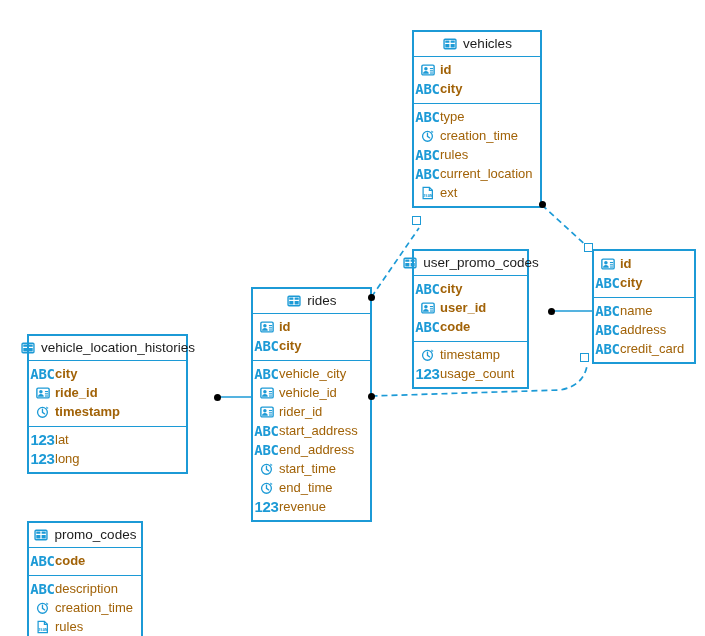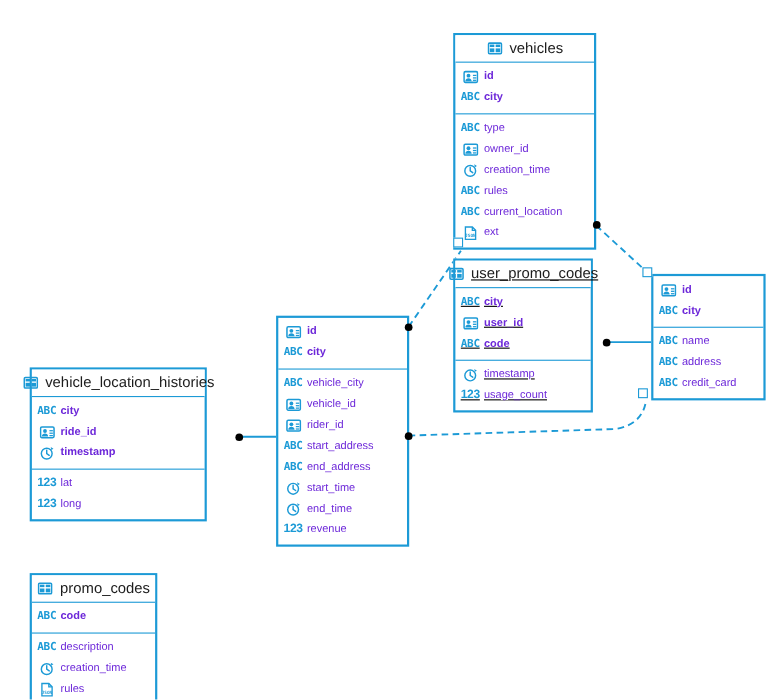--- a/index.html
+++ b/index.html
@@ -69,50 +69,50 @@
 
   .col-row {
     display: flex;
     align-items: center;
     gap: 5px;
     height: 19px;
     padding: 0 6px;
     white-space: nowrap;
   }
   .col-name {
-    font-size: 10px;
-    color: #6d28d9;
+    font-size: 13px;
+    color: #a16207;
     line-height: 1;
   }
   .col-row.is-pk .col-name {
     font-weight: bold;
   }
 
   
   .icon {
     flex: 0 0 auto;
     display: inline-flex;
     align-items: center;
     justify-content: center;
     width: 15px;
     height: 14px;
   }
   .icon svg { display: block; }
 
   .icon-abc {
     font-family: "DejaVu Sans Mono", monospace;
-    font-size: 10px;
+    font-size: 14px;
     font-weight: bold;
     color: #1c9ad6;
     letter-spacing: -0.3px;
     line-height: 1;
   }
   .icon-123 {
     font-family: "Liberation Sans", sans-serif;
-    font-size: 11px;
+    font-size: 15px;
     font-weight: bold;
     color: #1c9ad6;
     letter-spacing: -0.3px;
     line-height: 1;
   }
 
   
   .endpoint {
     position: absolute;
     z-index: 3;
@@ -175,33 +175,20 @@
         </div>
       </div>
       <div class="col-section">
         <div class="col-row">
           <span class="icon icon-abc">ABC</span>
           <span class="col-name">type</span>
         </div>
         <div class="col-row">
           <span class="icon">
             <svg viewBox="0 0 16 16" width="14" height="14">
-              <rect x="1" y="2.4" width="14" height="11.2" rx="1.4" fill="none" stroke="#1c9ad6" stroke-width="1.6"></rect>
-              <circle cx="5.6" cy="6.6" r="2" fill="#1c9ad6"></circle>
-              <path d="M2.3 12.3c0-2 1.6-3.1 3.3-3.1s3.3 1.1 3.3 3.1z" fill="#1c9ad6"></path>
-              <rect x="10.2" y="5.7" width="3.6" height="1.3" fill="#1c9ad6"></rect>
-              <rect x="10.2" y="8.3" width="3.6" height="1.3" fill="#1c9ad6"></rect>
-              <rect x="10.2" y="10.8" width="3.6" height="1.3" fill="#1c9ad6"></rect>
-            </svg>
-          </span>
-          <span class="col-name">owner_id</span>
-        </div>
-        <div class="col-row">
-          <span class="icon">
-            <svg viewBox="0 0 16 16" width="14" height="14">
               <circle cx="7.4" cy="8.4" r="5.6" fill="none" stroke="#1c9ad6" stroke-width="1.5"></circle>
               <path d="M7.4 4.8 L7.4 8.4 L10 10.2" fill="none" stroke="#1c9ad6" stroke-width="1.5" stroke-linecap="round"></path>
               <path d="M11.6 1.6 L14.4 3.4 L12.2 4.6 Z" fill="#1c9ad6"></path>
             </svg>
           </span>
           <span class="col-name">creation_time</span>
         </div>
         <div class="col-row">
           <span class="icon icon-abc">ABC</span>
           <span class="col-name">rules</span>
@@ -215,21 +202,21 @@
             <svg viewBox="0 0 16 16" width="14" height="14">
               <path d="M2.4 1.6 h7.2 l3.4 3.4 v9.4 h-10.6 z" fill="none" stroke="#1c9ad6" stroke-width="1.4"></path>
               <path d="M9.6 1.6 v3.4 h3.4" fill="none" stroke="#1c9ad6" stroke-width="1.4"></path>
               <text x="7.6" y="12.4" text-anchor="middle" font-size="4.6" font-family="&quot;DejaVu Sans Mono&quot;, monospace" font-weight="bold" fill="#1c9ad6">JSON</text>
             </svg>
           </span>
           <span class="col-name">ext</span>
         </div>
       </div>
     </div>
-    <div class="entity" style="left: 412px; top: 235px; width: 127px; text-decoration: underline;">
+    <div class="entity" style="left: 412px; top: 249px; width: 117px;">
       <div class="entity-header">
         <span class="icon">
           <svg viewBox="0 0 16 16" width="14" height="14">
             <rect x="1.2" y="2.5" width="13.6" height="11" rx="1.2" fill="none" stroke="#1c9ad6" stroke-width="1.6"></rect>
             <rect x="2.6" y="4" width="4.7" height="2.6" fill="#1c9ad6"></rect>
             <rect x="8.7" y="4" width="4.7" height="2.6" fill="#1c9ad6"></rect>
             <rect x="2.6" y="8" width="4.7" height="4" fill="#1c9ad6"></rect>
             <rect x="8.7" y="8" width="4.7" height="4" fill="#1c9ad6"></rect>
           </svg>
         </span>
@@ -304,20 +291,32 @@
           <span class="icon icon-abc">ABC</span>
           <span class="col-name">address</span>
         </div>
         <div class="col-row">
           <span class="icon icon-abc">ABC</span>
           <span class="col-name">credit_card</span>
         </div>
       </div>
     </div>
     <div class="entity" style="left: 251px; top: 287px; width: 121px;">
+      <div class="entity-header">
+        <span class="icon">
+          <svg viewBox="0 0 16 16" width="14" height="14">
+            <rect x="1.2" y="2.5" width="13.6" height="11" rx="1.2" fill="none" stroke="#1c9ad6" stroke-width="1.6"></rect>
+            <rect x="2.6" y="4" width="4.7" height="2.6" fill="#1c9ad6"></rect>
+            <rect x="8.7" y="4" width="4.7" height="2.6" fill="#1c9ad6"></rect>
+            <rect x="2.6" y="8" width="4.7" height="4" fill="#1c9ad6"></rect>
+            <rect x="8.7" y="8" width="4.7" height="4" fill="#1c9ad6"></rect>
+          </svg>
+        </span>
+        <span class="entity-title">rides</span>
+      </div>
       <div class="col-section pk">
         <div class="col-row is-pk">
           <span class="icon">
             <svg viewBox="0 0 16 16" width="14" height="14">
               <rect x="1" y="2.4" width="14" height="11.2" rx="1.4" fill="none" stroke="#1c9ad6" stroke-width="1.6"></rect>
               <circle cx="5.6" cy="6.6" r="2" fill="#1c9ad6"></circle>
               <path d="M2.3 12.3c0-2 1.6-3.1 3.3-3.1s3.3 1.1 3.3 3.1z" fill="#1c9ad6"></path>
               <rect x="10.2" y="5.7" width="3.6" height="1.3" fill="#1c9ad6"></rect>
               <rect x="10.2" y="8.3" width="3.6" height="1.3" fill="#1c9ad6"></rect>
               <rect x="10.2" y="10.8" width="3.6" height="1.3" fill="#1c9ad6"></rect>

